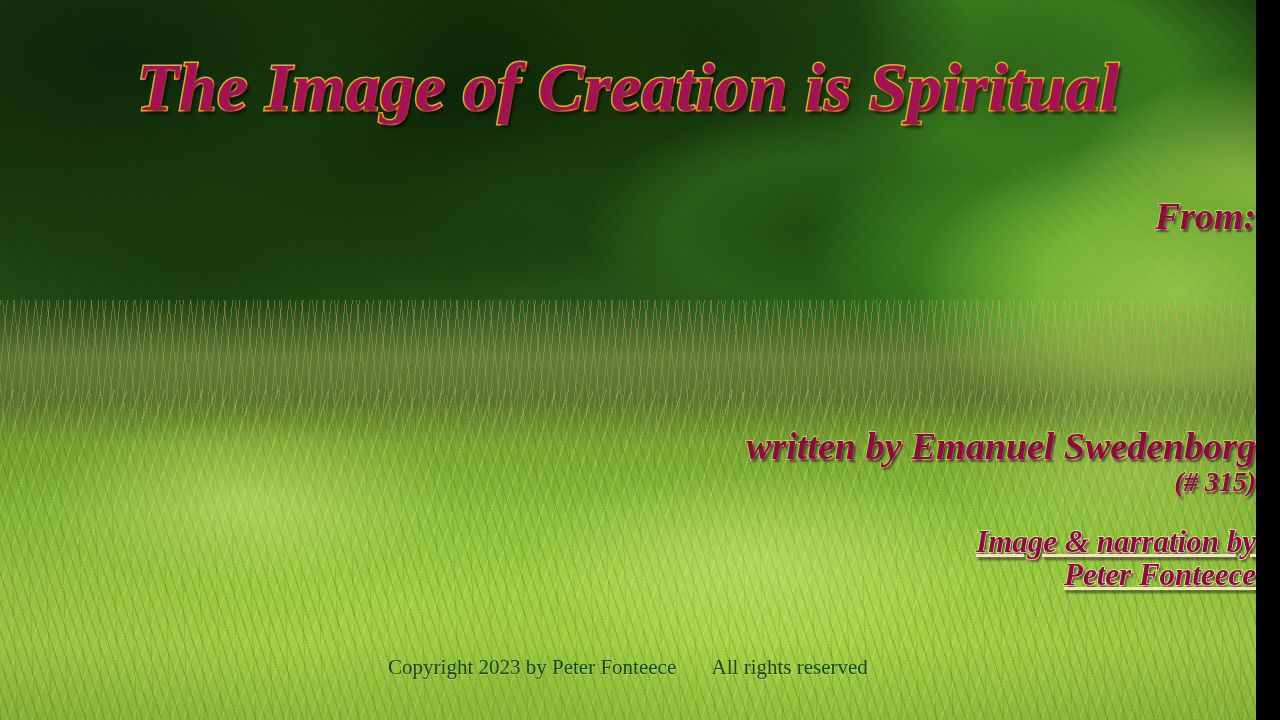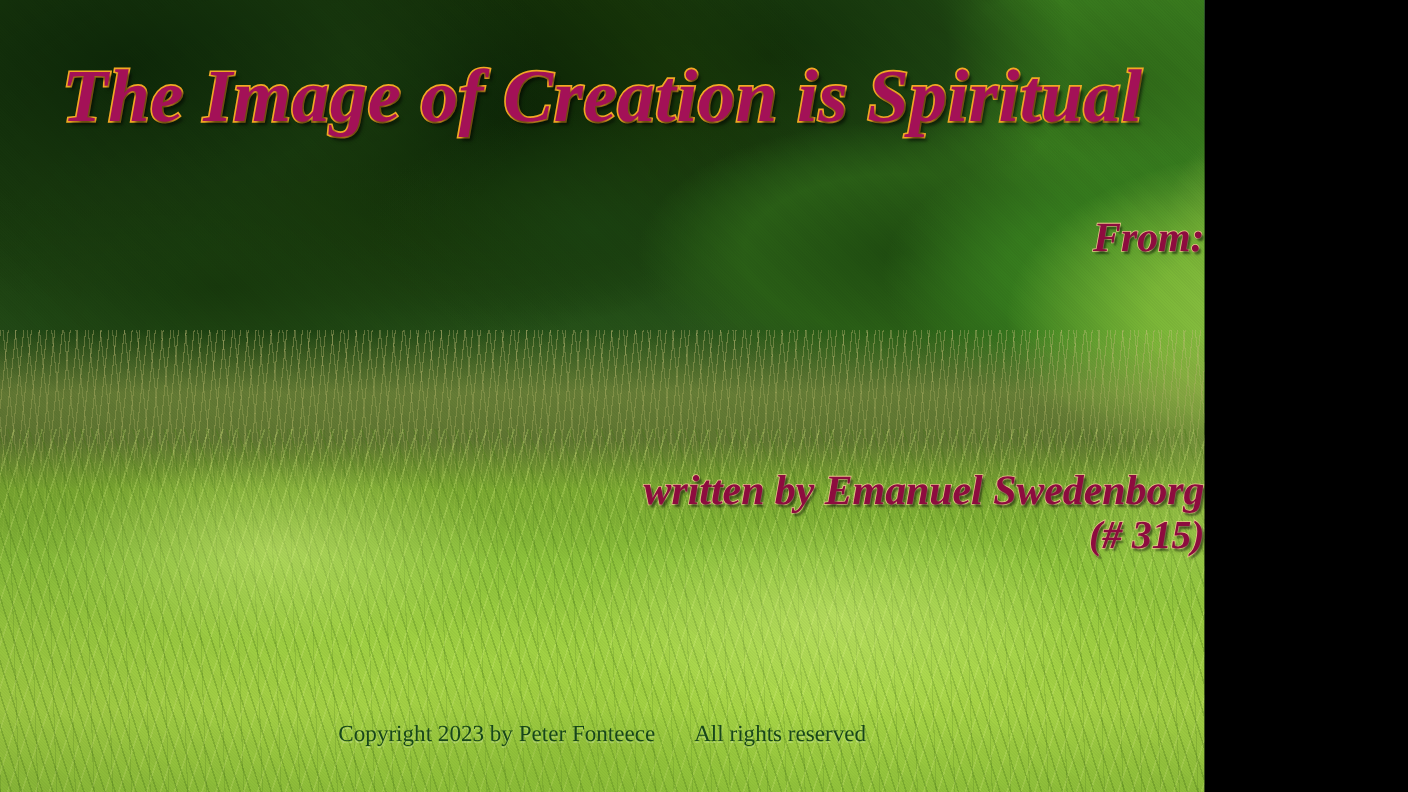--- a/index.html
+++ b/index.html
@@ -1,17 +1,17 @@
 <!DOCTYPE html>
 <html><head>
 <meta charset="utf-8">
 <style>
   html,body{margin:0;padding:0;background:#000;}
   #slide{
-    position:relative;width:1095px;height:720px;overflow:hidden;
+    position:relative;width:1256px;height:720px;overflow:hidden;
     font-family:"Liberation Serif", serif;
     background:#2d4a18;
   }
 
   
   .layer{position:absolute;inset:0;}
 
   
   #sky{
     background:
@@ -111,21 +111,21 @@
     -webkit-text-stroke:1.4px #e8c98a;
     paint-order:stroke fill;
     text-shadow:2px 3px 2px rgba(0,0,0,.5);
   }
   #from-block{top:196px;}
   #from-block .l1{font-size:38px;}
   #from-block .l2,#from-block .l3{font-size:38px;}
 
   #author-block{top:382px;}
   #author-block .l1{font-size:38px;margin-top:44px;}
-  #author-block .l2{font-size:36px;margin-left:14px;}
+  #author-block .l2{font-size:28px;margin-left:14px;}
 
   #credit-block{top:525px;}
   #credit-block .l1,#credit-block .l2{
     font-size:31px;text-decoration:underline;text-underline-offset:2px;
     -webkit-text-stroke:1.2px #f3e3c2;
   }
 
   .copyright{
     position:absolute;left:0;right:0;top:655px;text-align:center;
     font-size:21px;color:#17461a;font-weight:normal;
@@ -154,20 +154,24 @@
 
     <div class="block" id="from-block">
       <div class="sub l1">From:</div>
     </div>
 
     <div class="block" id="author-block">
       <div class="sub l1">written by Emanuel Swedenborg</div>
       <div class="sub l2">(# 315)</div>
     </div>
 
+    <div class="block" id="credit-block">
+      <div class="sub l1">Image &amp; narration by</div>
+      <div class="sub l2">Peter Fonteece</div>
+    </div>
 
     <div class="copyright">
       <span>Copyright 2023 by Peter Fonteece</span>
       <span class="gap"></span>
       <span>All rights reserved</span>
     </div>
 
   </div>
 </div>
 

